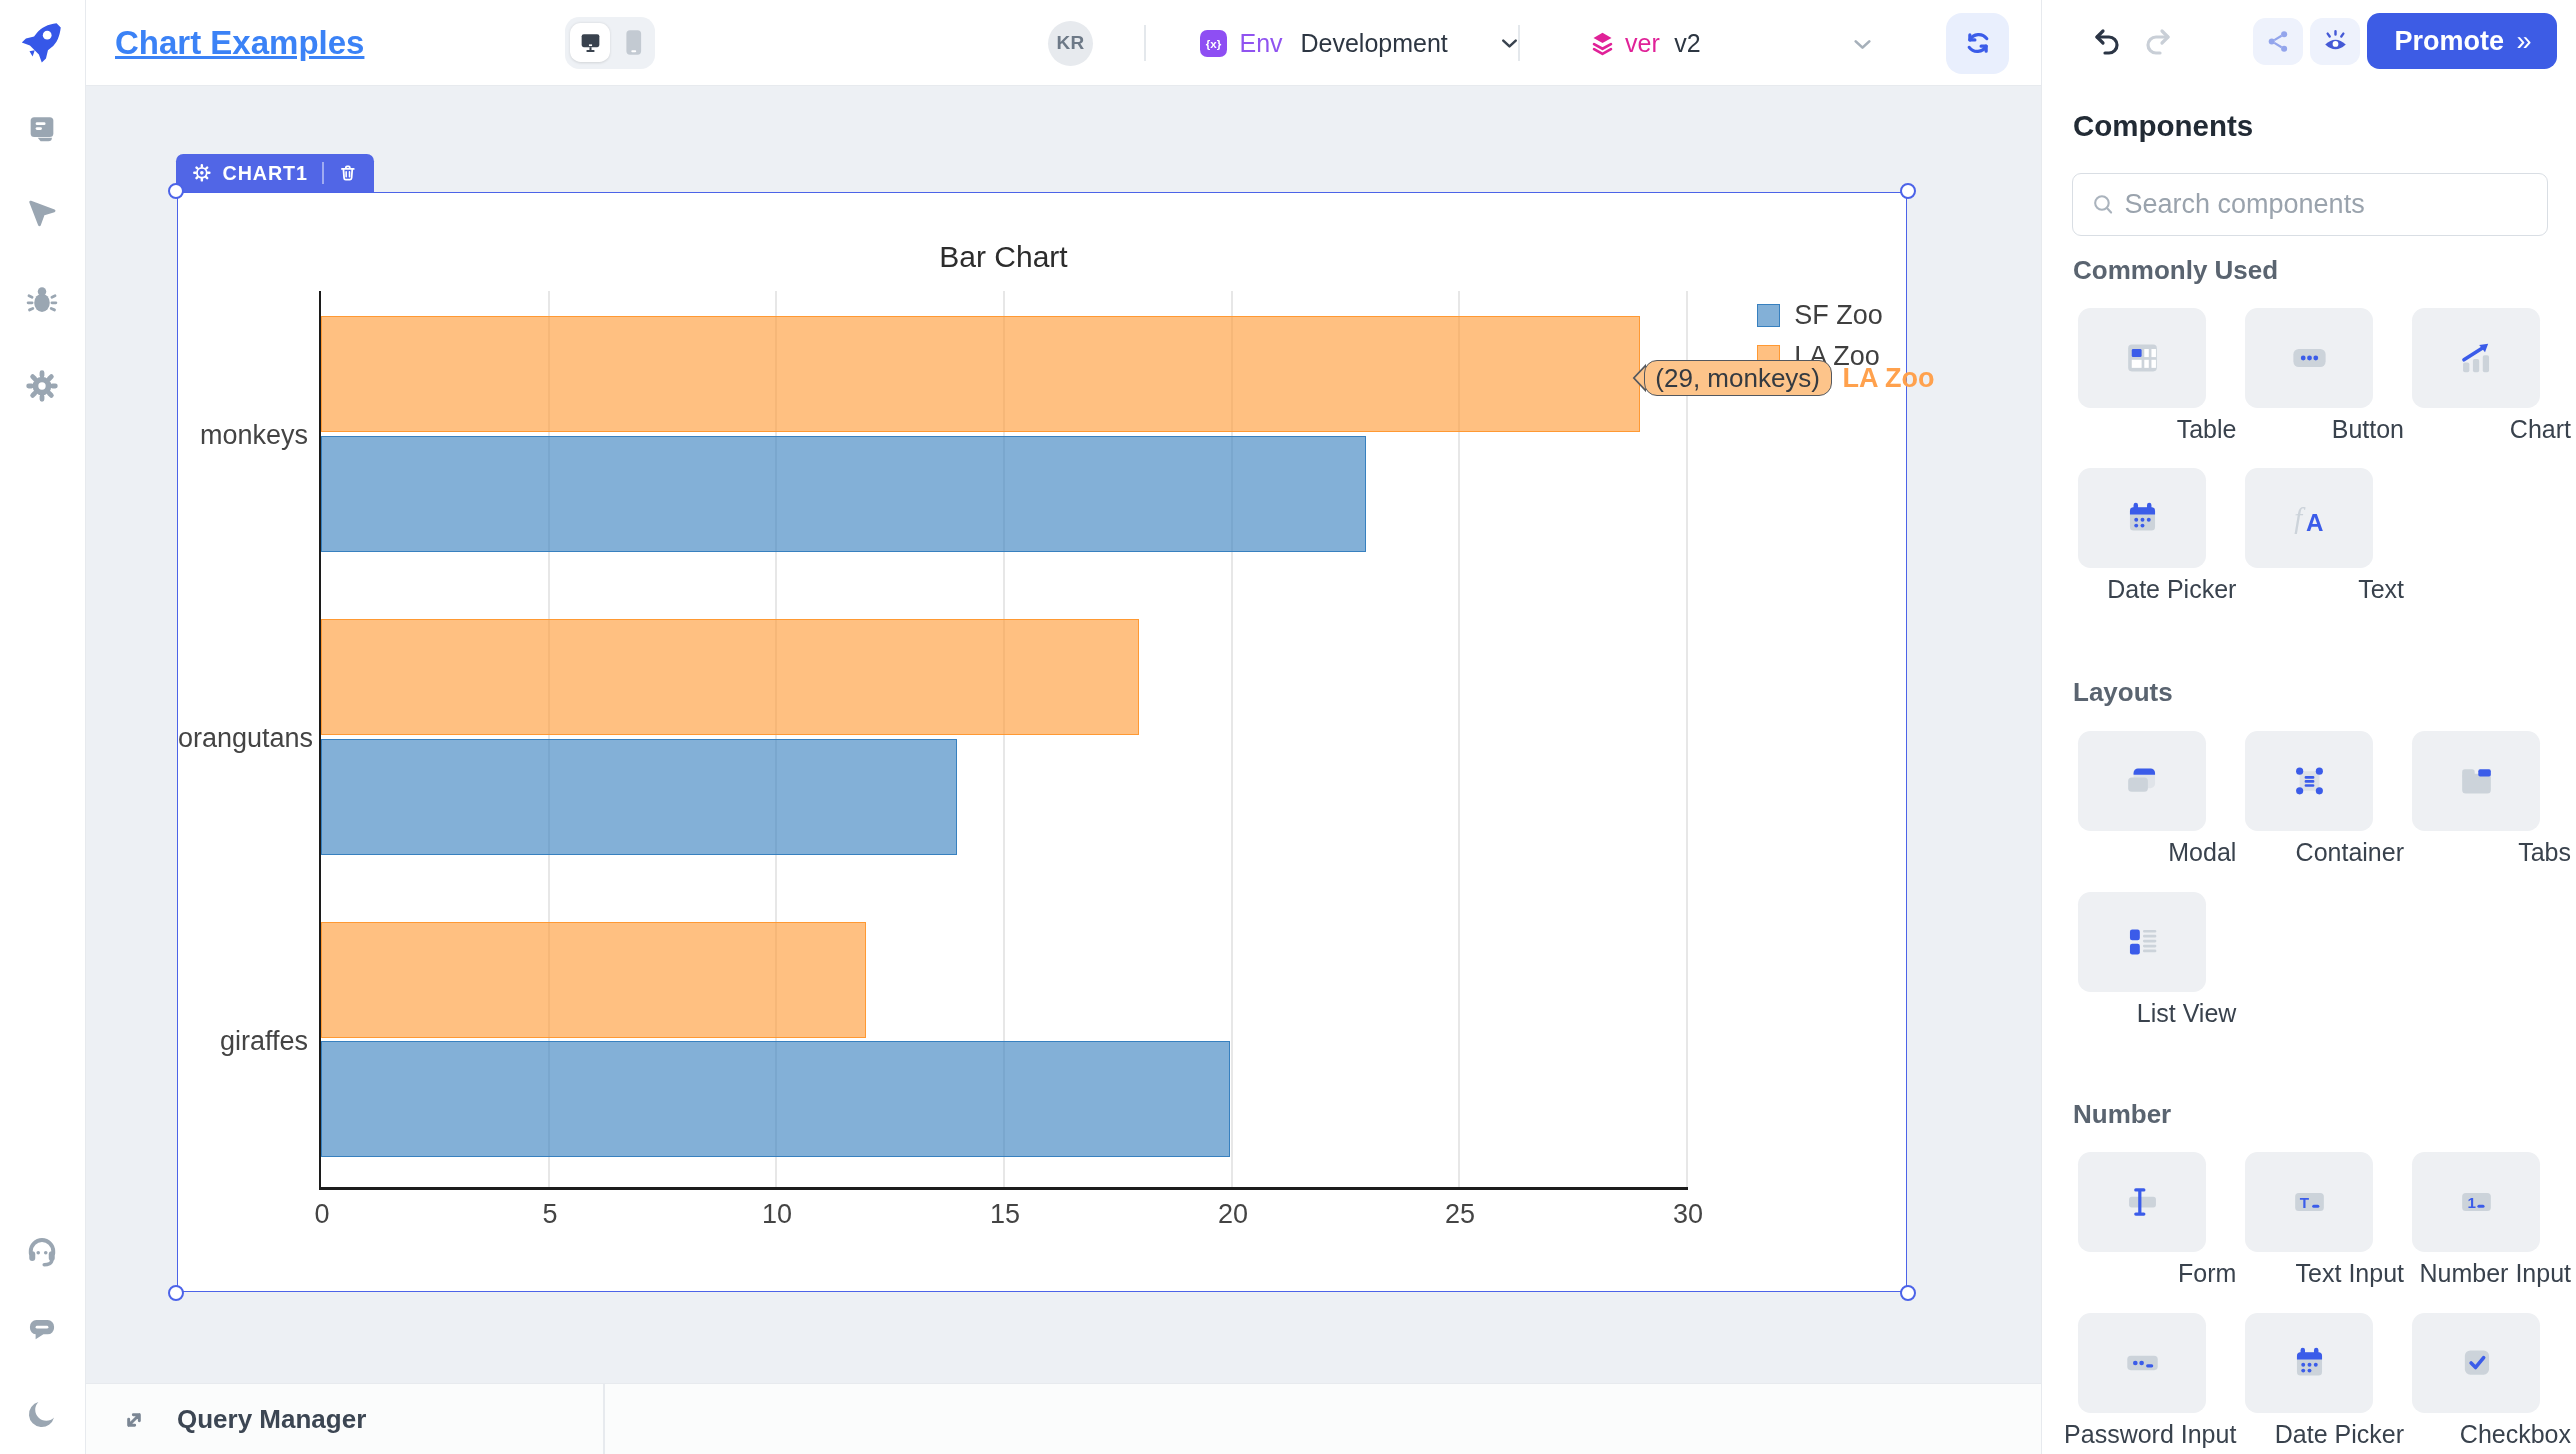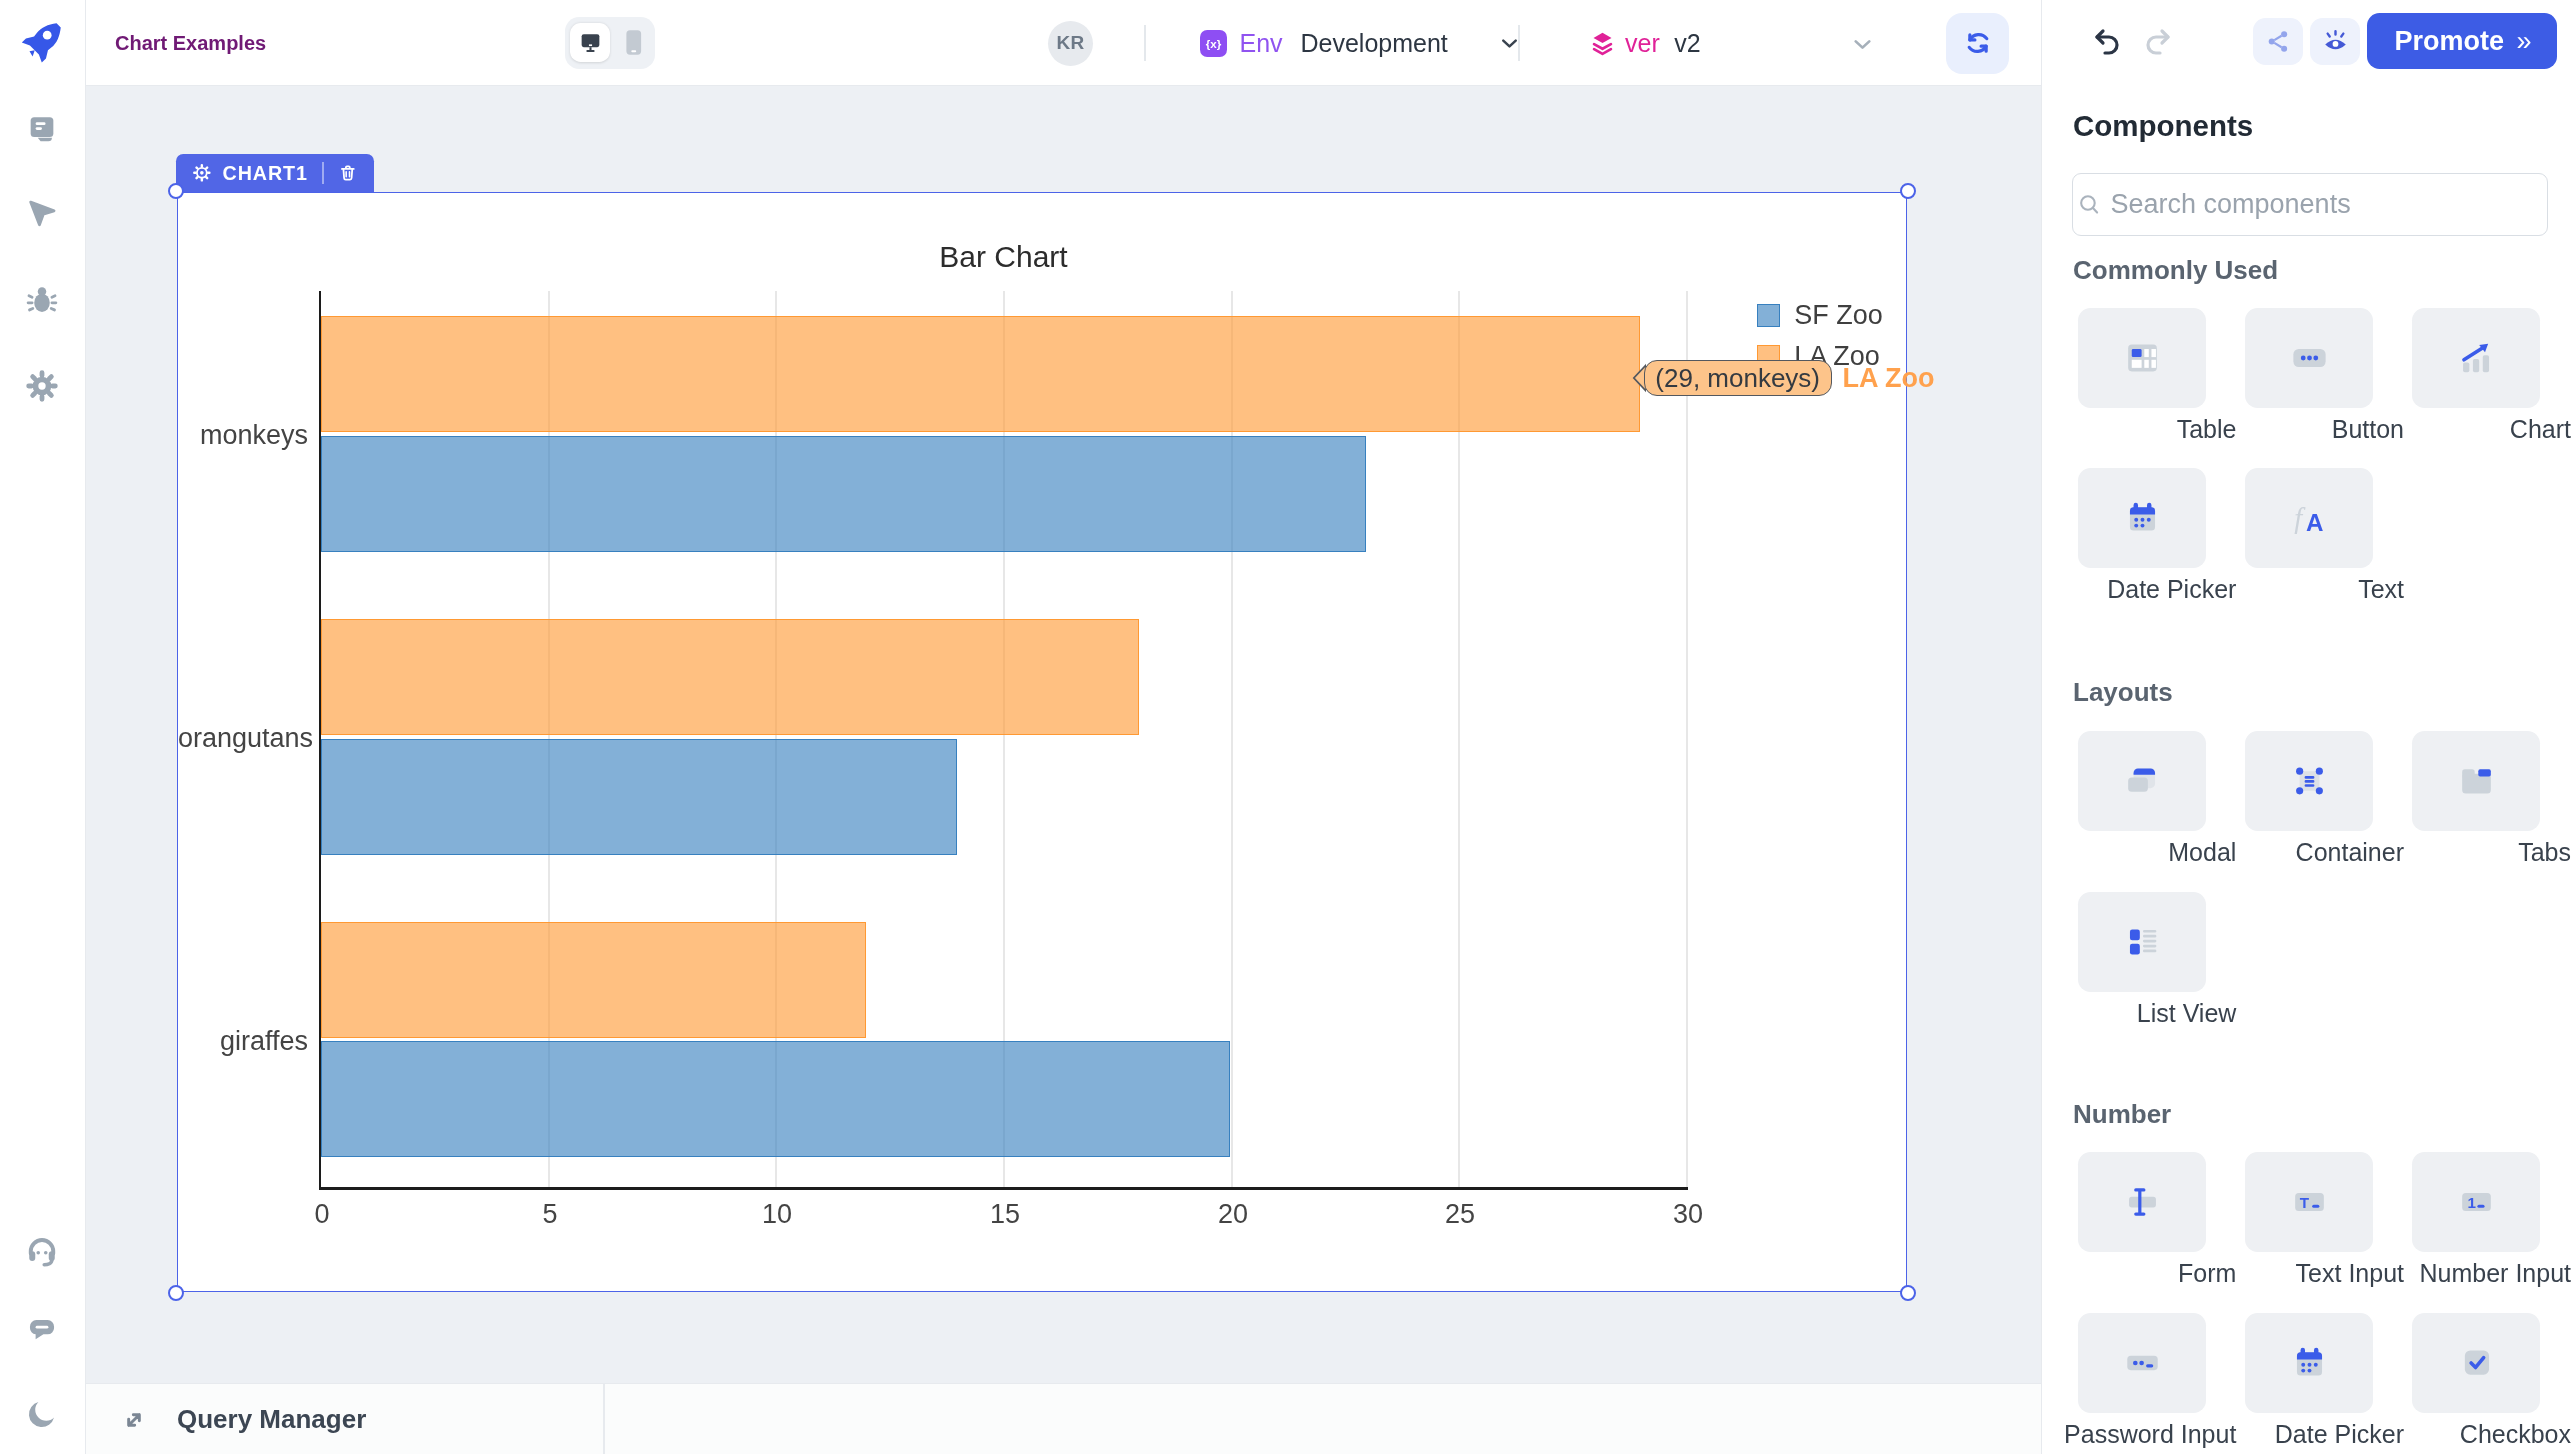--- a/index.html
+++ b/index.html
@@ -5,21 +5,21 @@
   * { margin:0; padding:0; box-sizing:border-box; }
   html,body { width:2576px; height:1454px; }
   body { font-family:"Liberation Sans", sans-serif; background:#fff; position:relative; overflow:hidden; }
 
   
   #rail { position:absolute; left:0; top:0; width:86px; height:1454px; background:#fff; border-right:1.8px solid #e7eaee; z-index:6; }
   .rail-icon { position:absolute; left:0; width:84px; display:flex; justify-content:center; }
 
   
   #header { position:absolute; left:86px; top:0; width:1955px; height:86px; background:#fff; border-bottom:1.8px solid #e7eaee; z-index:5; }
-  #app-title { position:absolute; left:29px; top:0; height:86px; display:flex; align-items:center; font-size:20px; font-weight:700; color:#701a75; }
+  #app-title { position:absolute; left:29px; top:0; height:86px; display:flex; align-items:center; font-size:33px; font-weight:700; color:#3b82f6;text-decoration:underline; }
   #device-toggle { position:absolute; left:479px; top:17px; width:90px; height:52px; background:#eef1f5; border-radius:14.3px; }
   #device-desktop { position:absolute; left:5.4px; top:6.3px; width:40px; height:39px; background:#fff; border-radius:10.7px; box-shadow:0 0.9px 2.7px rgba(0,0,0,.12); display:flex; align-items:center; justify-content:center; }
   #device-mobile { position:absolute; right:8px; top:10.7px; width:27px; height:30px; display:flex; align-items:center; justify-content:center; }
   #saved { position:absolute; left:707px; top:0; height:86px; display:flex; align-items:center; gap:10.7px; color:#8a95a1; font-size:24px; }
   #avatar { position:absolute; left:962px; top:20.6px; width:45px; height:45px; border-radius:50%; background:#e7eaee; color:#6d7987; font-size:19px; font-weight:700; display:flex; align-items:center; justify-content:center; letter-spacing:0.4px; }
   .hdiv { position:absolute; top:25px; width:1.8px; height:36px; background:#e4e8ec; }
   #env-group { position:absolute; left:1114px; top:0; height:86px; display:flex; align-items:center; gap:12.5px; }
   #env-badge { width:27px; height:27px; border-radius:7.2px; background:#8e4ef3; color:#fff; font-size:11.6px; font-weight:700; display:flex; align-items:center; justify-content:center; }
   #env-label { color:#9053f0; font-size:25px; }
   #env-value { color:#2d3642; font-size:25px; font-weight:500; margin-left:5.4px; }
@@ -33,21 +33,21 @@
   
   #rightcol { position:absolute; left:2041px; top:0; width:535px; height:1454px; background:#fff; border-left:1.8px solid #e7eaee; z-index:6; }
   #undo-btn { position:absolute; left:49px; top:25px; }
   #redo-btn { position:absolute; left:100px; top:25px; }
   .tool-btn { position:absolute; top:18px; width:50px; height:47px; border-radius:12.5px; background:#eef2fc; display:flex; align-items:center; justify-content:center; }
   #share-btn { left:211px; }
   #eye-btn { left:268px; }
   #promote-btn { position:absolute; left:325px; top:13.4px; width:190px; height:56px; border-radius:12.5px; background:#3d5ce5; color:#fff; display:flex; align-items:center; justify-content:center; gap:12.5px; font-size:27px; font-weight:700; }
   #promote-btn .chev { font-size:27px; font-weight:400; letter-spacing:-1.8px; }
   #panel-title { position:absolute; left:31px; top:109px; font-size:29.5px; font-weight:700; color:#222b35; }
-  #search-box { position:absolute; left:29.5px; top:173px; width:476px; height:63px; border:1.8px solid #d9dee4; border-radius:9px; background:#fff; display:flex; align-items:center; padding-left:4px; gap:9px; }
+  #search-box { position:absolute; left:29.5px; top:173px; width:476px; height:63px; border:1.8px solid #d9dee4; border-radius:9px; background:#fff; display:flex; align-items:center; padding-left:18px; gap:9px; }
   #search-box input { border:none; outline:none; font-size:27px; color:#53606e; width:376px; font-family:"Liberation Sans",sans-serif; background:transparent; }
   #search-box input::placeholder { color:#9aa3ad; }
   .section-title { position:absolute; left:31px; font-size:26px; font-weight:700; color:#5a6470; }
   .tile { position:absolute; width:128px; height:100px; border-radius:12.5px; background:#eef0f3; display:flex; align-items:center; justify-content:center; }
   .tile-label { position:absolute; width:189px; text-align:right; font-size:25px; color:#39424d; white-space:nowrap; }
 
   
   #canvas { position:absolute; left:86px; top:86px; width:1955px; height:1369px; background:#edf0f4; }
   #querybar { position:absolute; left:0; top:1297px; width:1955px; height:72px; background:#fbfcfc; border-top:1.8px solid #e7eaee; }
   #querybar-title { position:absolute; left:91px; top:0; height:70px; display:flex; align-items:center; font-size:26px; font-weight:700; color:#3c4653; }

